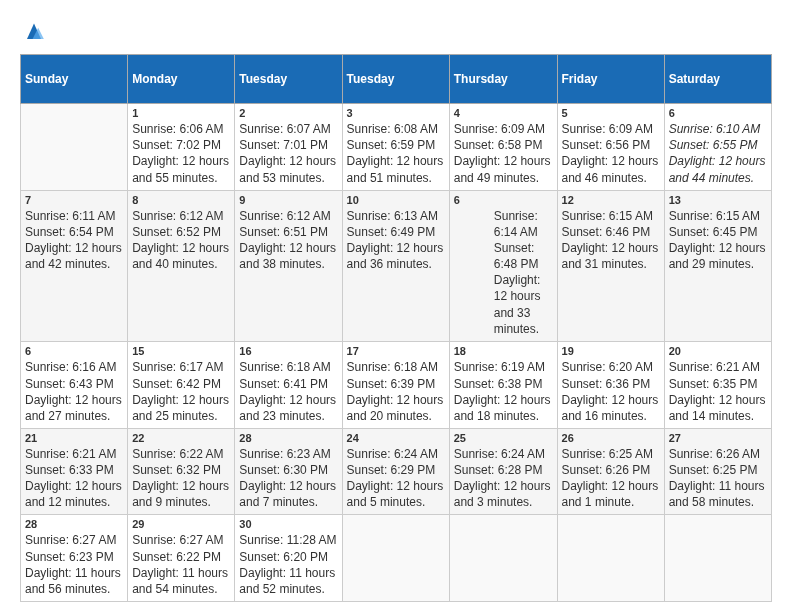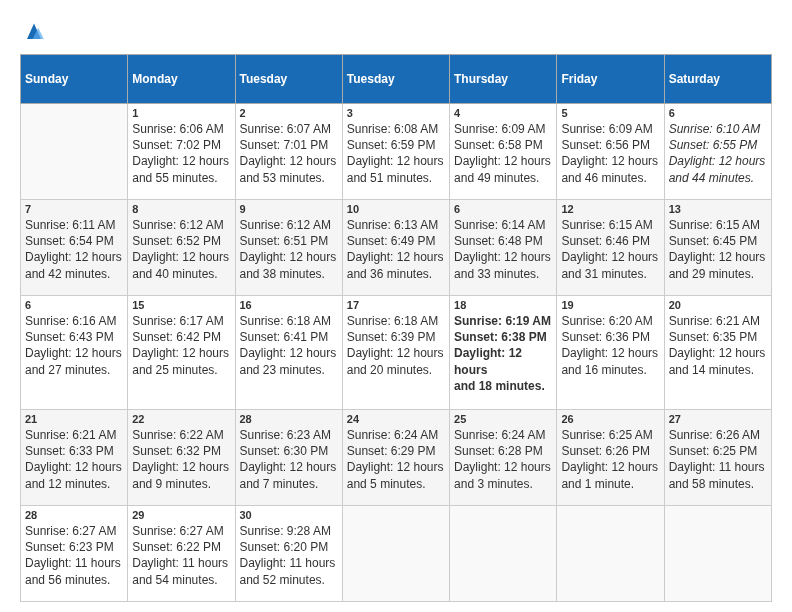--- a/index.html
+++ b/index.html
@@ -196,21 +196,21 @@
           </td>
           <td>
             <span class="day-number">10</span>
             <div class="day-info" style="white-space: pre-line;">Sunrise: 6:13 AM
 Sunset: 6:49 PM
 Daylight: 12 hours
 and 36 minutes.</div>
           </td>
           <td>
             <span class="day-number">6</span>
-            <div class="day-info" style="white-space: pre-line;">Sunrise: 6:14 AM
+            <div class="day-info" style="white-space: pre-line; margin-left: 40px;">Sunrise: 6:14 AM
 Sunset: 6:48 PM
 Daylight: 12 hours
 and 33 minutes.</div>
           </td>
           <td>
             <span class="day-number">12</span>
             <div class="day-info" style="white-space: pre-line;">Sunrise: 6:15 AM
 Sunset: 6:46 PM
 Daylight: 12 hours
 and 31 minutes.</div>
@@ -247,21 +247,21 @@
           </td>
           <td>
             <span class="day-number">17</span>
             <div class="day-info" style="white-space: pre-line;">Sunrise: 6:18 AM
 Sunset: 6:39 PM
 Daylight: 12 hours
 and 20 minutes.</div>
           </td>
           <td>
             <span class="day-number">18</span>
-            <div class="day-info" style="white-space: pre-line; font-weight: bold;">Sunrise: 6:19 AM
+            <div class="day-info" style="white-space: pre-line;">Sunrise: 6:19 AM
 Sunset: 6:38 PM
 Daylight: 12 hours
 and 18 minutes.</div>
           </td>
           <td>
             <span class="day-number">19</span>
             <div class="day-info" style="white-space: pre-line;">Sunrise: 6:20 AM
 Sunset: 6:36 PM
 Daylight: 12 hours
 and 16 minutes.</div>
@@ -335,21 +335,21 @@
           </td>
           <td>
             <span class="day-number">29</span>
             <div class="day-info" style="white-space: pre-line;">Sunrise: 6:27 AM
 Sunset: 6:22 PM
 Daylight: 11 hours
 and 54 minutes.</div>
           </td>
           <td>
             <span class="day-number">30</span>
-            <div class="day-info" style="white-space: pre-line;">Sunrise: 9:28 AM
+            <div class="day-info" style="white-space: pre-line;">Sunrise: 11:28 AM
 Sunset: 6:20 PM
 Daylight: 11 hours
 and 52 minutes.</div>
           </td>
           <td class="empty-cell"></td>
           <td class="empty-cell"></td>
           <td class="empty-cell"></td>
           <td class="empty-cell"></td>
         </tr>
       </tbody>

